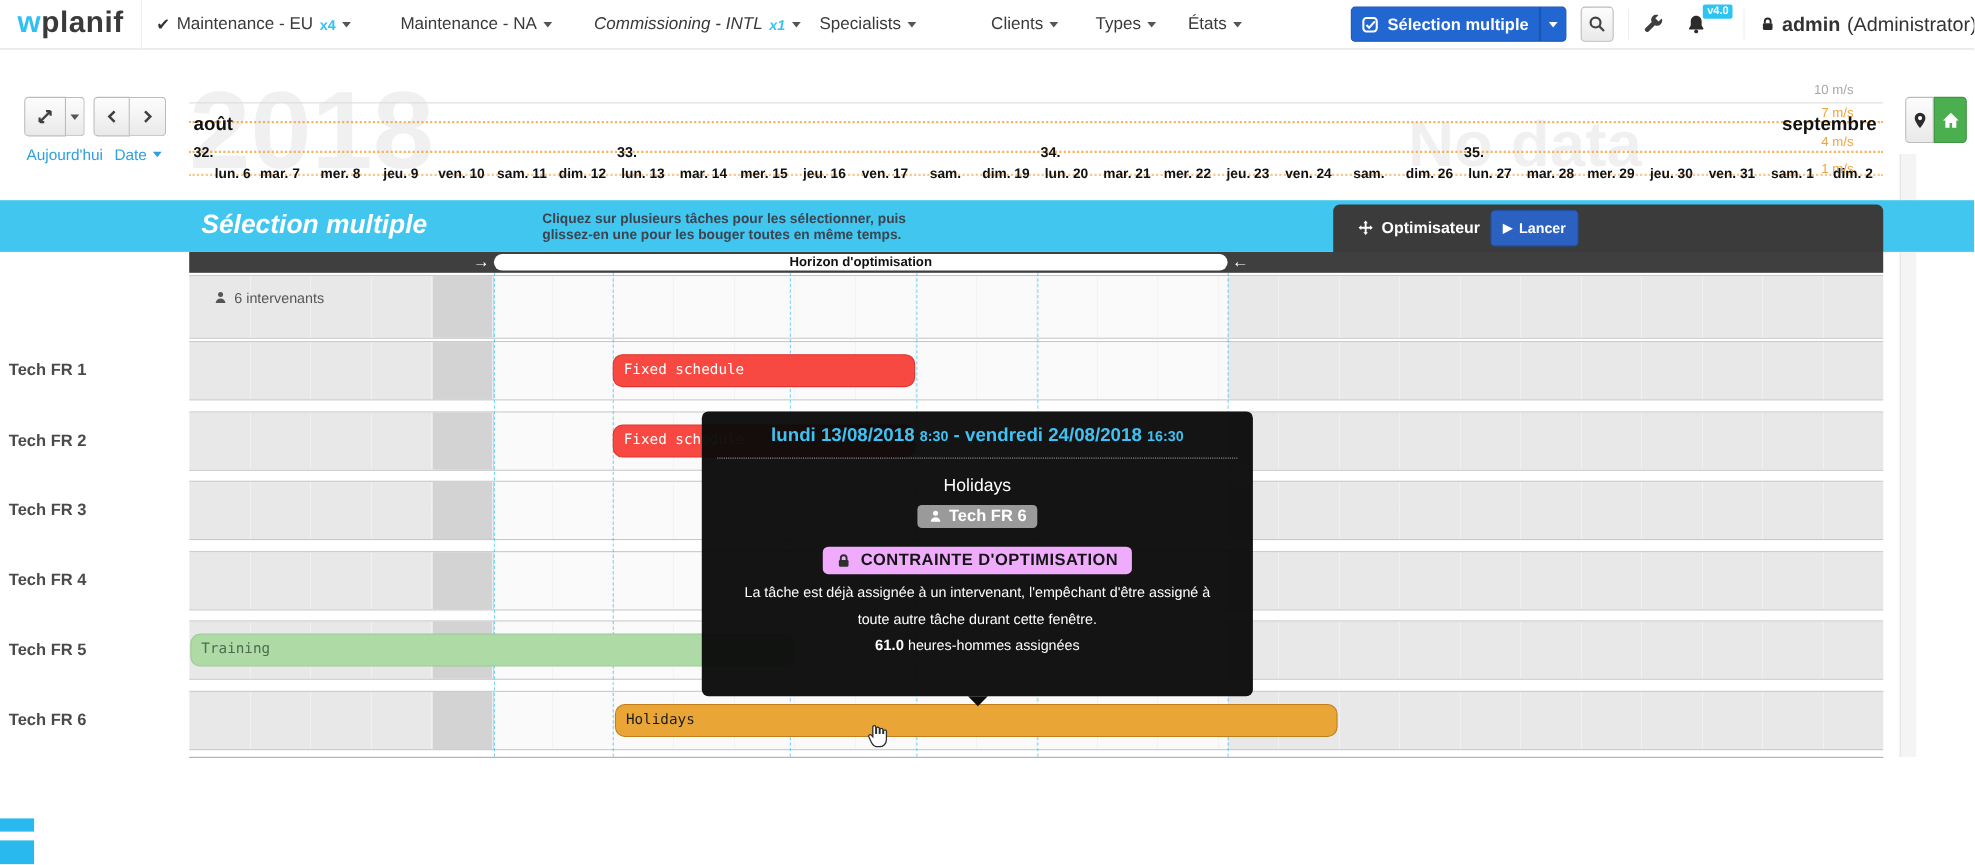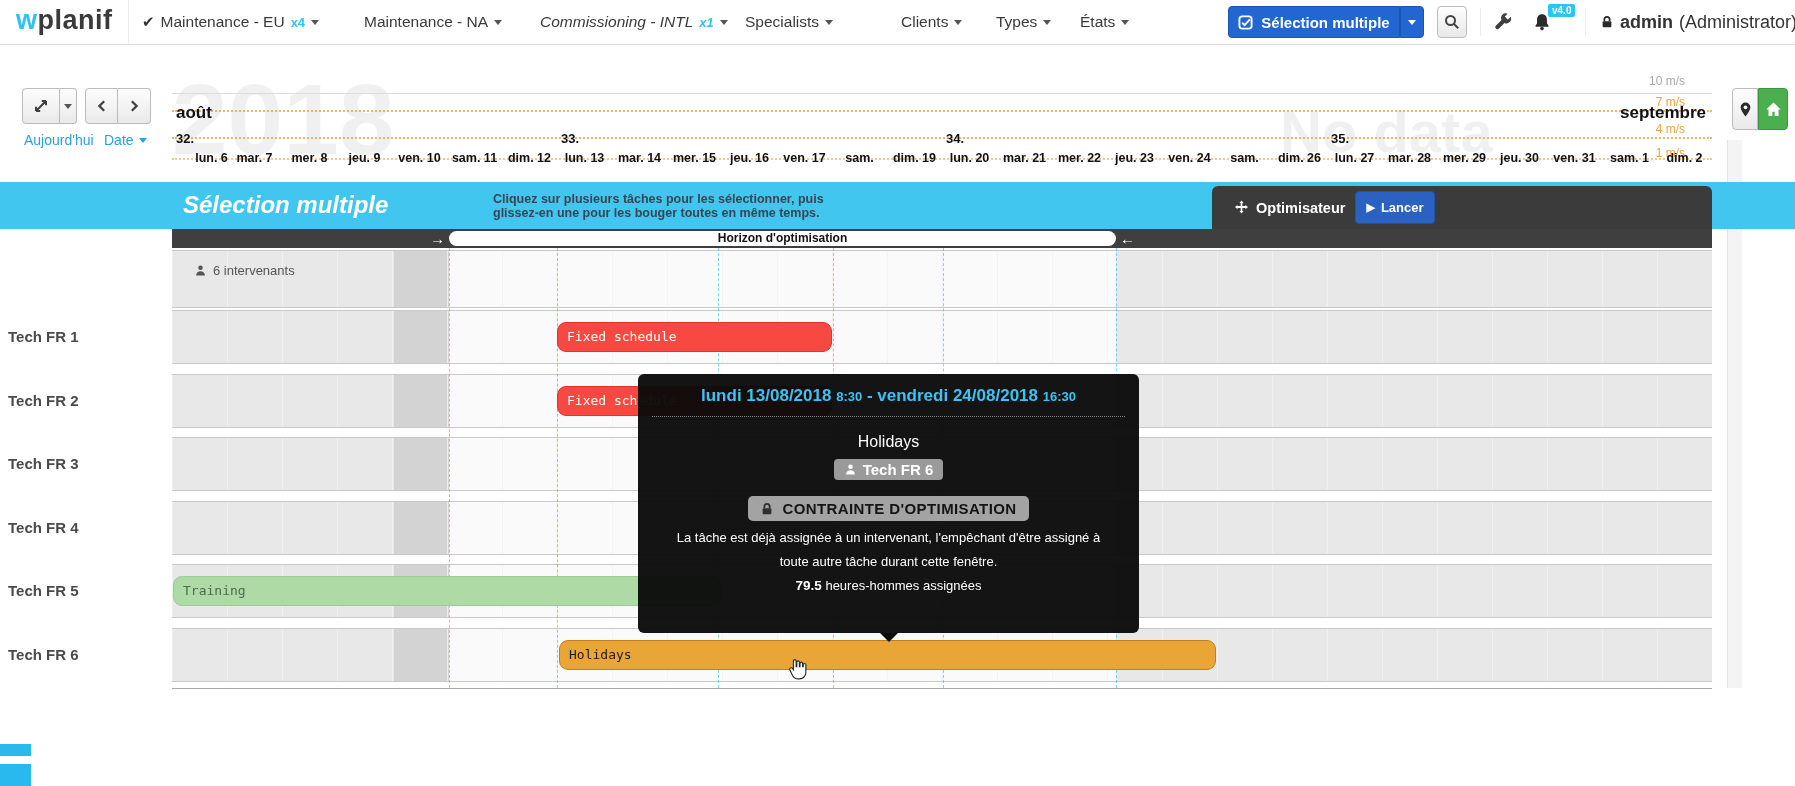--- a/index.html
+++ b/index.html
@@ -100,21 +100,21 @@
            padding-top:12px;}
   .tooltip:after{content:"";position:absolute;left:50%;margin-left:-9px;bottom:-9px;width:0;height:0;
                  border-left:9px solid transparent;border-right:9px solid transparent;
                  border-top:9px solid #0c0c0c;}
   .tt-head{color:#3fc1f3;font-weight:bold;font-size:17px;white-space:nowrap;}
   .tt-head .tt-time{font-size:13px;}
   .tt-sep{border-bottom:1px dotted #888;margin:10px 14px 0 14px;}
   .tt-task{font-size:16px;margin-top:16px;}
   .tt-res{display:inline-flex;align-items:center;gap:6px;background:#9a9a9a;color:#fff;
           font-weight:bold;font-size:15px;border-radius:4px;padding:2px 10px;margin-top:8px;}
-  .tt-constraint{display:inline-flex;align-items:center;gap:8px;background:#a3a3a3;color:#141414;
+  .tt-constraint{display:inline-flex;align-items:center;gap:8px;background:#f0abfc;color:#141414;
                  font-weight:bold;font-size:15px;border-radius:5px;padding:4px 12px;margin-top:16px;
                  letter-spacing:.4px;}
   .tt-line{font-size:13px;margin-top:9px;white-space:nowrap;}
   .tt-line b{font-size:13.5px;}
 
   .blue-block{position:absolute;left:0;background:#29b9ef;z-index:3;}
   .scroll-strip{position:absolute;left:1727px;top:140px;width:14px;height:548px;background:#f4f4f4;
                 border-left:1px solid #e3e3e3;z-index:2;}
   .map-btn{position:absolute;top:88px;height:42px;display:flex;align-items:center;
            justify-content:center;box-sizing:border-box;z-index:4;cursor:pointer;}
@@ -386,21 +386,21 @@
         <svg width="14" height="14" viewBox="0 0 16 16">
             <rect x="3" y="7" width="10" height="7" rx="1.2" fill="#2f2f2f"></rect>
             <path d="M5 7V5a3 3 0 0 1 6 0v2" fill="none" stroke="#2f2f2f" stroke-width="2"></path>
           </svg>
         <span>CONTRAINTE D'OPTIMISATION</span>
       </span>
     </div>
     <div class="tt-line">La tâche est déjà assignée à un intervenant, l'empêchant d'être assigné à</div>
     <div class="tt-line">toute autre tâche durant cette fenêtre.</div>
     <div class="tt-line">
-      <b>79.5</b>
+      <b>61.0</b>
       <span>heures-hommes assignées</span>
     </div>
   </div>
 
   <svg class="abs" style="left:787px;top:658px;z-index:60;" width="20" height="24" viewBox="0 0 26 30">
     <path d="M10.2 1.5c.9 0 1.7.8 1.7 1.7v7.5h.8V4.9c0-.9.8-1.7 1.7-1.7s1.7.8 1.7 1.7v5.8h.8V6.5c0-.9.8-1.7 1.7-1.7s1.7.8 1.7 1.7v4.2h.8V8.2c0-.9.7-1.7 1.7-1.7.9 0 1.7.8 1.7 1.7v10c0 4.6-3.7 8.3-8.3 8.3h-1.7c-3.2 0-6.1-1.9-7.5-4.8l-3.3-7c-.4-.9 0-2 .9-2.4.7-.3 1.6-.2 2.1.4l1.7 2V3.2c0-.9.8-1.7 1.8-1.7z" fill="#fff" stroke="#2b2b2b" stroke-width="1.5"></path>
   </svg>
 
   <div class="blue-block" style="top:744px;width:31px;height:12px;"></div>
   <div class="blue-block" style="top:764px;width:31px;height:22px;"></div>

